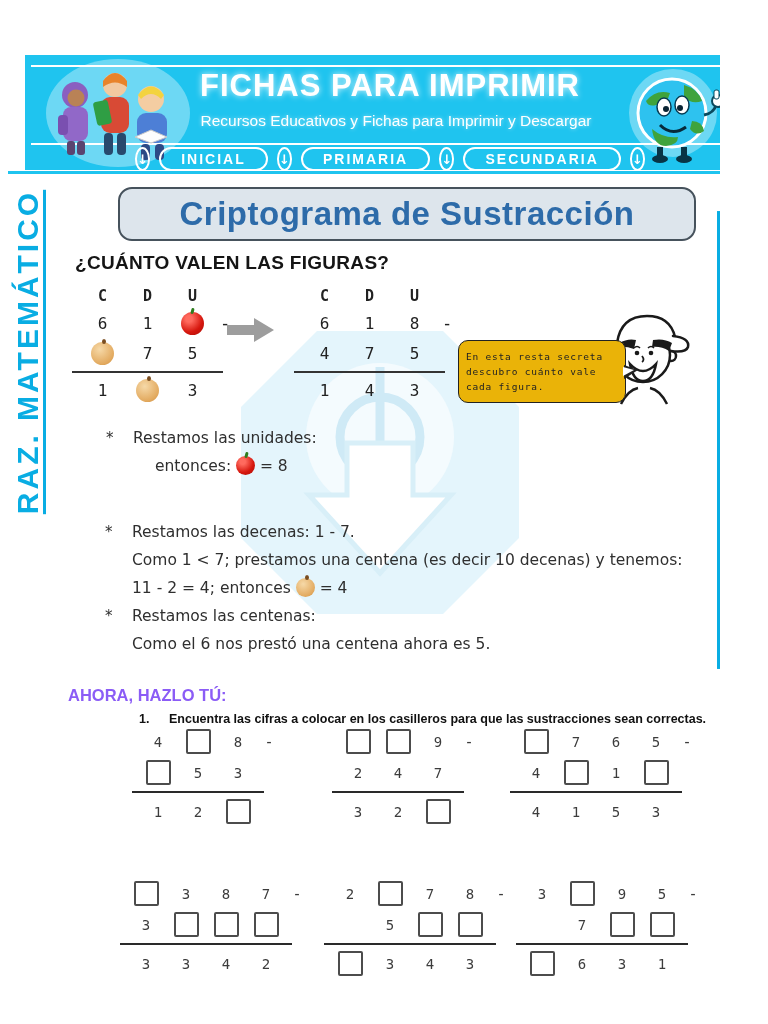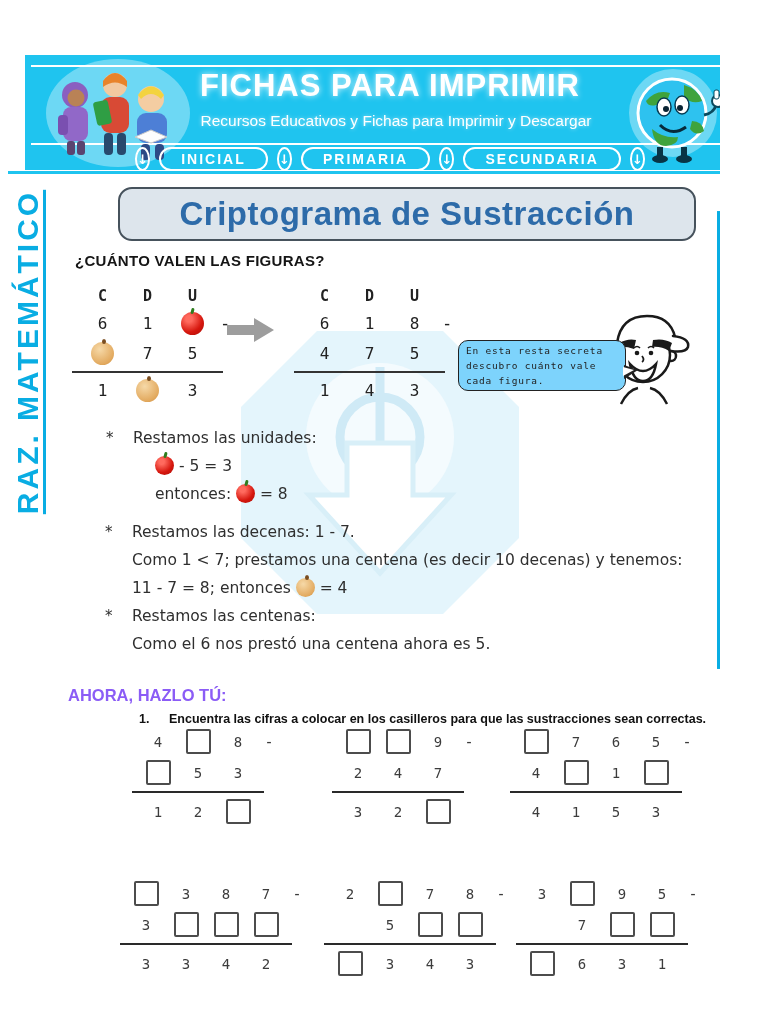--- a/index.html
+++ b/index.html
@@ -37,21 +37,21 @@
     transform:rotate(90deg);}
   
   .watermark{position:absolute;left:235px;top:325px;z-index:0;}
   .content{position:absolute;inset:0;z-index:1;}
   
   .title-box{position:absolute;left:118px;top:187px;width:574px;height:50px;background:#dde5ec;
     border:2px solid #46525c;border-radius:14px;display:flex;align-items:center;justify-content:center;text-align:center;}
   .title-box span{font-family:"Liberation Sans",sans-serif;font-weight:bold;font-size:33px;
     color:#2d6ba9;letter-spacing:.5px;}
   .question{position:absolute;left:75px;top:252px;font-family:"Liberation Sans",sans-serif;
-    font-weight:bold;font-size:15px;color:#151515;letter-spacing:.3px;}
+    font-weight:bold;font-size:19px;color:#151515;letter-spacing:.3px;}
   
   .subtable{position:absolute;font-family:"DejaVu Sans Mono",monospace;color:#222;}
   .subtable .row{display:flex;}
   .subtable .cell{width:45px;height:30px;display:flex;align-items:center;justify-content:center;
     font-size:16px;}
   .subtable .hd{height:24px;font-weight:bold;font-size:15px;}
   .subtable .mcell{width:20px;font-size:17px;}
   .subtable .resline{border-top:2px solid #333;width:143px;margin-left:-8px;padding-left:8px;
     margin-top:3px;padding-top:2px;}
   .arrow-icon{position:absolute;left:227px;top:317px;}
@@ -60,22 +60,22 @@
     vertical-align:-4px;}
   .fruit.big{width:23px;height:23px;vertical-align:-6px;}
   .apple{background:radial-gradient(circle at 35% 30%, #ff6a5e 15%, #d6170e 60%, #a80d06);}
   .apple::after{content:"";position:absolute;left:45%;top:-4px;width:3px;height:6px;
     background:#2e7d1e;border-radius:2px;transform:rotate(15deg);}
   .peach{background:radial-gradient(circle at 38% 32%, #f6d9a8, #e2a95e 70%, #c98a3e);}
   .peach::after{content:"";position:absolute;left:48%;top:-3px;width:4px;height:5px;
     background:#7a4d20;border-radius:50%;}
   
   .boy{position:absolute;left:592px;top:292px;}
-  .bubble{position:absolute;left:458px;top:340px;width:152px;background:#7dd3fc;border:1.5px solid #222;
-    border-radius:10px;padding:2px 7px;font-family:"DejaVu Sans Mono",monospace;font-size:9.5px;
+  .bubble{position:absolute;left:458px;top:340px;width:152px;background:#eab308;border:1.5px solid #222;
+    border-radius:10px;padding:8px 7px;font-family:"DejaVu Sans Mono",monospace;font-size:9.5px;
     letter-spacing:.8px;line-height:15px;color:#222;}
   .bubble::after{content:"";position:absolute;right:-13px;top:24px;width:0;height:0;
     border-left:14px solid #222;border-top:5px solid transparent;border-bottom:9px solid transparent;}
   .bubble::before{content:"";position:absolute;right:-9px;top:26px;width:0;height:0;z-index:1;
     border-left:11px solid #fff;border-top:3px solid transparent;border-bottom:6px solid transparent;}
   
   .step{position:absolute;font-size:15.5px;color:#2f2f2f;}
   .step .line{height:28px;line-height:28px;white-space:nowrap;}
   .step .bullet{display:inline-block;width:27px;font-size:15px;}
   
@@ -265,27 +265,26 @@
 
     <div class="bubble" id="bubble">
         <div>En esta resta secreta</div>
         <div>descubro cuánto vale</div>
         <div>cada figura.</div>
       </div>
 
     <div id="steps">
         <div class="step" style="left: 78px; top: 424px; margin-left: 28px;">
           <div class="line"><span class="bullet">*</span><span>Restamos las unidades:</span></div>
-          <div class="line" style="margin-left: 49px;"><span class="fruit apple"></span><span> - 5 = 3</span></div>
           <div class="line" style="margin-left: 49px;"><span>entonces: </span><span class="fruit apple"></span><span> = 8</span></div>
         </div>
         <div class="step" style="left: 105px; top: 518px;">
           <div class="line"><span class="bullet">*</span><span>Restamos las decenas: 1 - 7.</span></div>
           <div class="line" style="margin-left: 27px;"><span>Como 1 &lt; 7; prestamos una centena (es decir 10 decenas) y tenemos:</span></div>
-          <div class="line" style="margin-left: 27px;"><span>11 - 7 = 8; entonces </span><span class="fruit peach"></span><span> = 4</span></div>
+          <div class="line" style="margin-left: 27px;"><span>11 - 2 = 4; entonces </span><span class="fruit peach"></span><span> = 4</span></div>
         </div>
         <div class="step" style="left: 105px; top: 602px;">
           <div class="line"><span class="bullet">*</span><span>Restamos las centenas:</span></div>
           <div class="line" style="margin-left: 27px;"><span>Como el 6 nos prestó una centena ahora es 5.</span></div>
         </div>
       </div>
 
     <div class="now">AHORA, HAZLO TÚ:</div>
 
     <div class="ex1">

